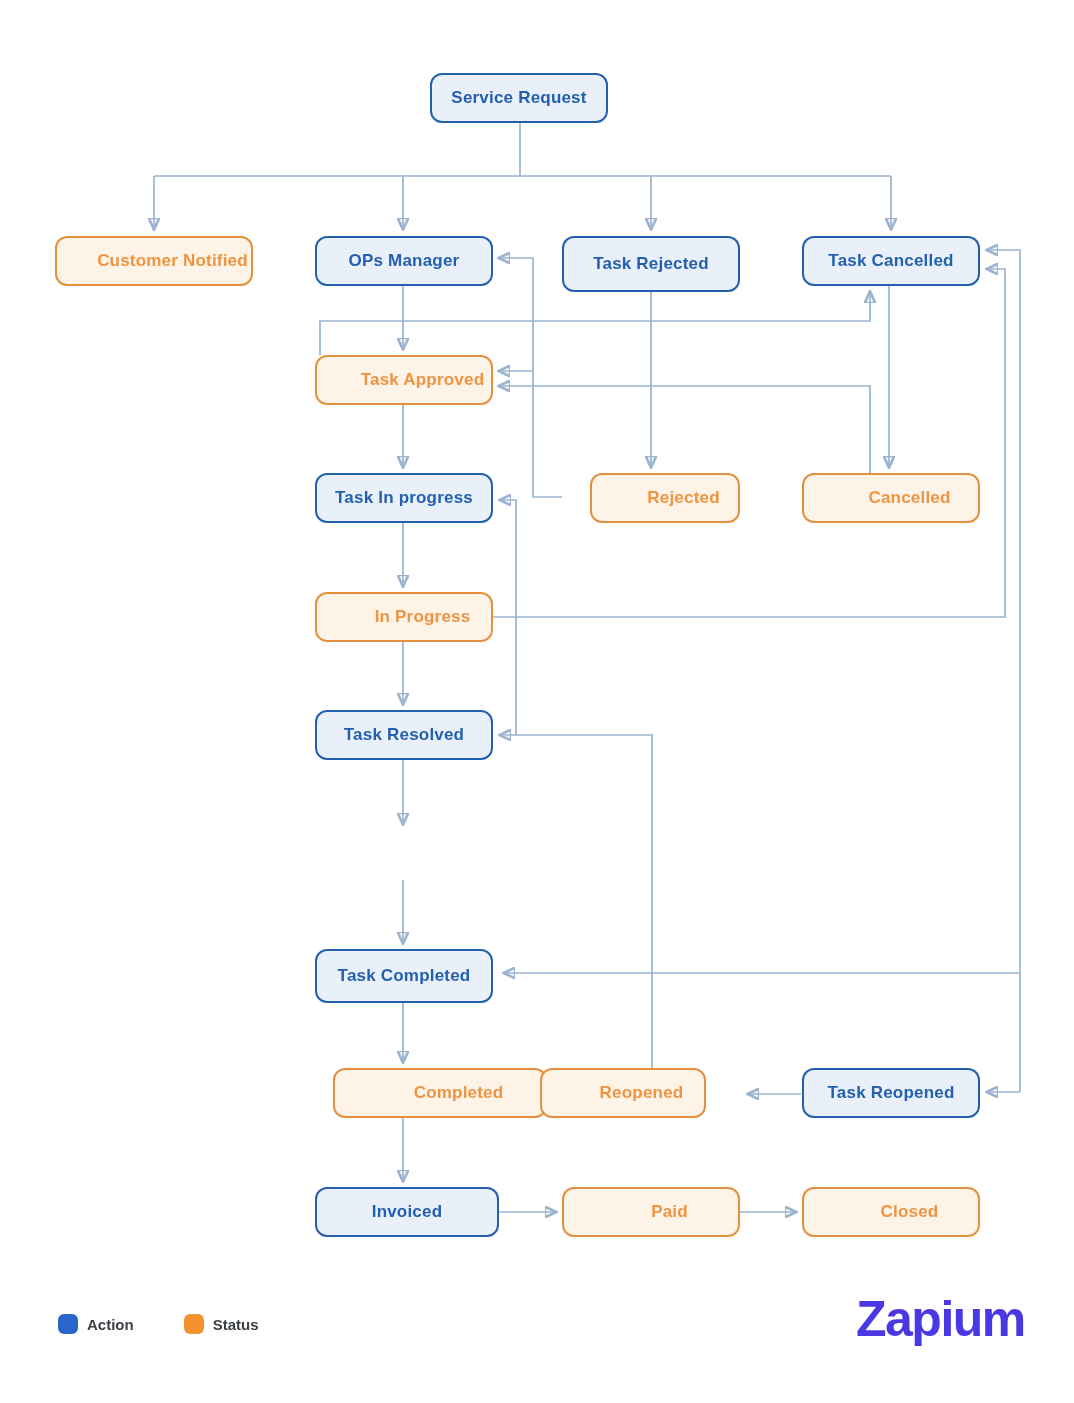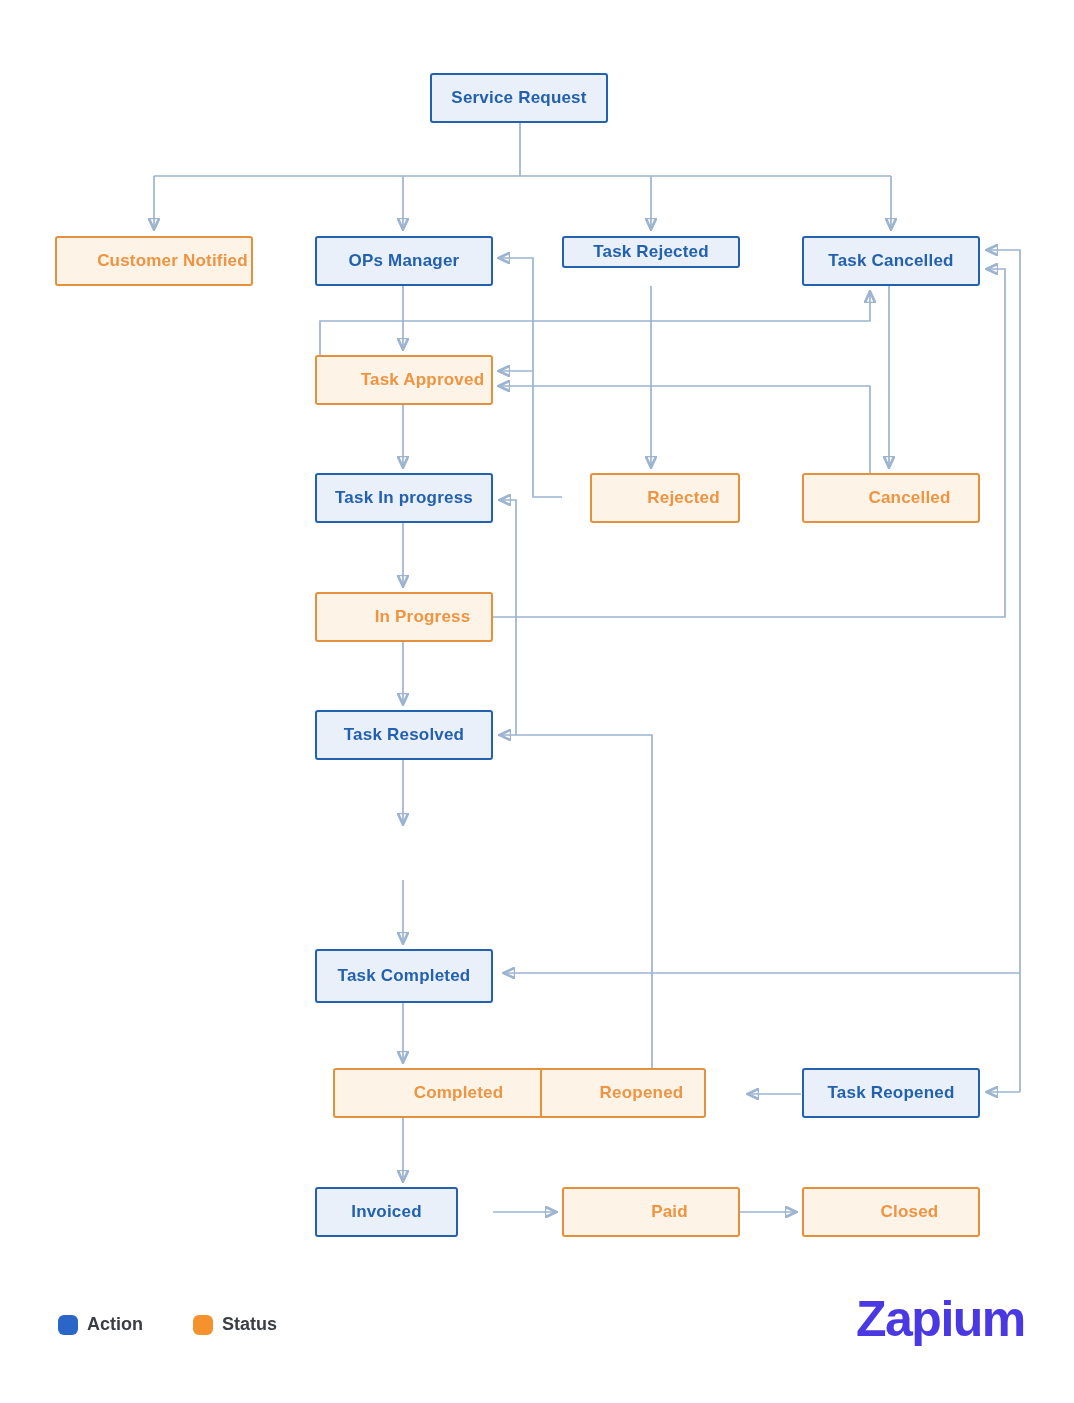--- a/index.html
+++ b/index.html
@@ -2,31 +2,31 @@
 <html><head>
 <meta charset="utf-8">
 <style>
   html,body{margin:0;padding:0;background:#ffffff;}
   body{font-family:"Liberation Sans",sans-serif;}
   .canvas{position:relative;width:1074px;height:1403px;background:#ffffff;overflow:hidden;}
   svg.edges{position:absolute;left:0;top:0;width:1074px;height:1403px;}
   svg.edges path{fill:none;stroke:#9cb4d0;stroke-width:1.7px;}
   .node{
     position:absolute;display:flex;align-items:center;justify-content:center;
-    box-sizing:border-box;border:2px solid;border-radius:3px;
+    box-sizing:border-box;border:2px solid;border-radius:12px;
     font-size:17px;font-weight:700;letter-spacing:.2px;white-space:nowrap;
   }
   .node.action{background:#e9f0fa;border-color:#2361ae;color:#2361ae;}
   .node.status{background:#fdf3e6;border-color:#e3913e;color:#ee9442;padding-left:37px;}
   .legend{position:absolute;left:58px;top:1314px;display:flex;align-items:center;gap:50px;}
   .legend-item{display:flex;align-items:center;gap:9px;}
   .swatch{width:20px;height:20px;border-radius:6px;}
   .swatch.action{background:#2966c8;}
   .swatch.status{background:#f5922e;}
-  .legend-label{font-size:18px;font-weight:700;color:#3a3f45;}
+  .legend-label{font-size:15px;font-weight:700;color:#3a3f45;}
   .logo{
     position:absolute;left:856px;top:1290px;
     font-size:50px;font-weight:700;letter-spacing:-1.5px;color:#4a39e2;
   }
 </style>
 </head>
 <body>
 
 <div class="canvas">
 
@@ -72,33 +72,33 @@
     <path marker-end="url(#arr)" d="M1020,1092 L1020,250 L987,250"></path>
     <path marker-end="url(#arr)" d="M1020,973 L504,973"></path>
     <path marker-end="url(#arr)" d="M1020,1092 L987,1092"></path>
 
     <path marker-end="url(#arr)" d="M801,1094 L748,1094"></path>
   </svg>
 
   <div class="node action" style="left:430px;top:73px;width:178px;height:50px">Service Request</div>
   <div class="node status" style="left:55px;top:236px;width:198px;height:50px">Customer Notified</div>
   <div class="node action" style="left:315px;top:236px;width:178px;height:50px">OPs Manager</div>
-  <div class="node action" style="left:562px;top:236px;width:178px;height:32px">Task Rejected</div>
+  <div class="node action" style="left:562px;top:236px;width:178px;height:56px">Task Rejected</div>
   <div class="node action" style="left:802px;top:236px;width:178px;height:50px">Task Cancelled</div>
   <div class="node status" style="left:315px;top:355px;width:178px;height:50px">Task Approved</div>
   <div class="node action" style="left:315px;top:473px;width:178px;height:50px">Task In progress</div>
   <div class="node status" style="left:590px;top:473px;width:150px;height:50px">Rejected</div>
   <div class="node status" style="left:802px;top:473px;width:178px;height:50px">Cancelled</div>
   <div class="node status" style="left:315px;top:592px;width:178px;height:50px">In Progress</div>
   <div class="node action" style="left:315px;top:710px;width:178px;height:50px">Task Resolved</div>
   <div class="node action" style="left:315px;top:949px;width:178px;height:54px">Task Completed</div>
   <div class="node status" style="left:333px;top:1068px;width:214px;height:50px">Completed</div>
   <div class="node status" style="left:540px;top:1068px;width:166px;height:50px">Reopened</div>
   <div class="node action" style="left:802px;top:1068px;width:178px;height:50px">Task Reopened</div>
-  <div class="node action" style="left:315px;top:1187px;width:143px;height:50px">Invoiced</div>
+  <div class="node action" style="left:315px;top:1187px;width:184px;height:50px">Invoiced</div>
   <div class="node status" style="left:802px;top:1187px;width:178px;height:50px">Closed</div>
   <div class="node status" style="left:562px;top:1187px;width:178px;height:50px">Paid</div>
 
   <div class="legend">
     <div class="legend-item">
       <span class="swatch action"></span>
       <span class="legend-label">Action</span>
     </div>
     <div class="legend-item">
       <span class="swatch status"></span>

